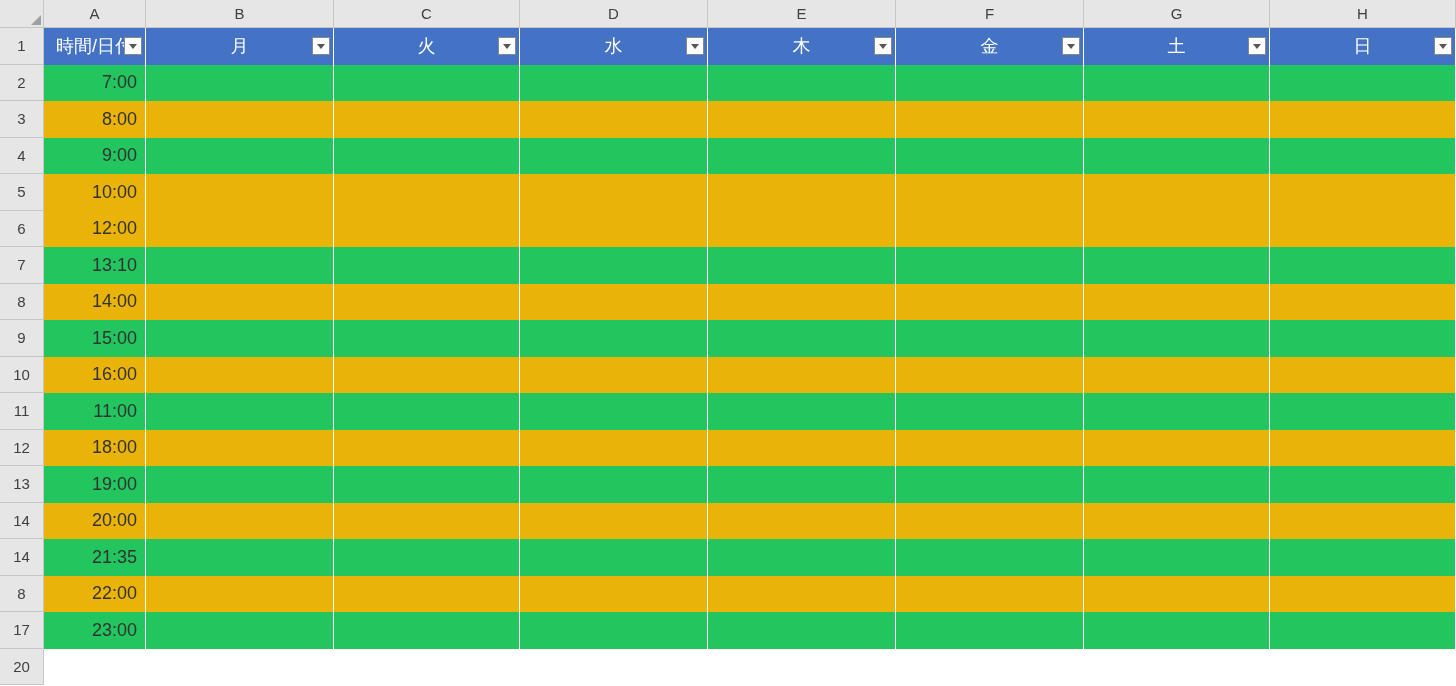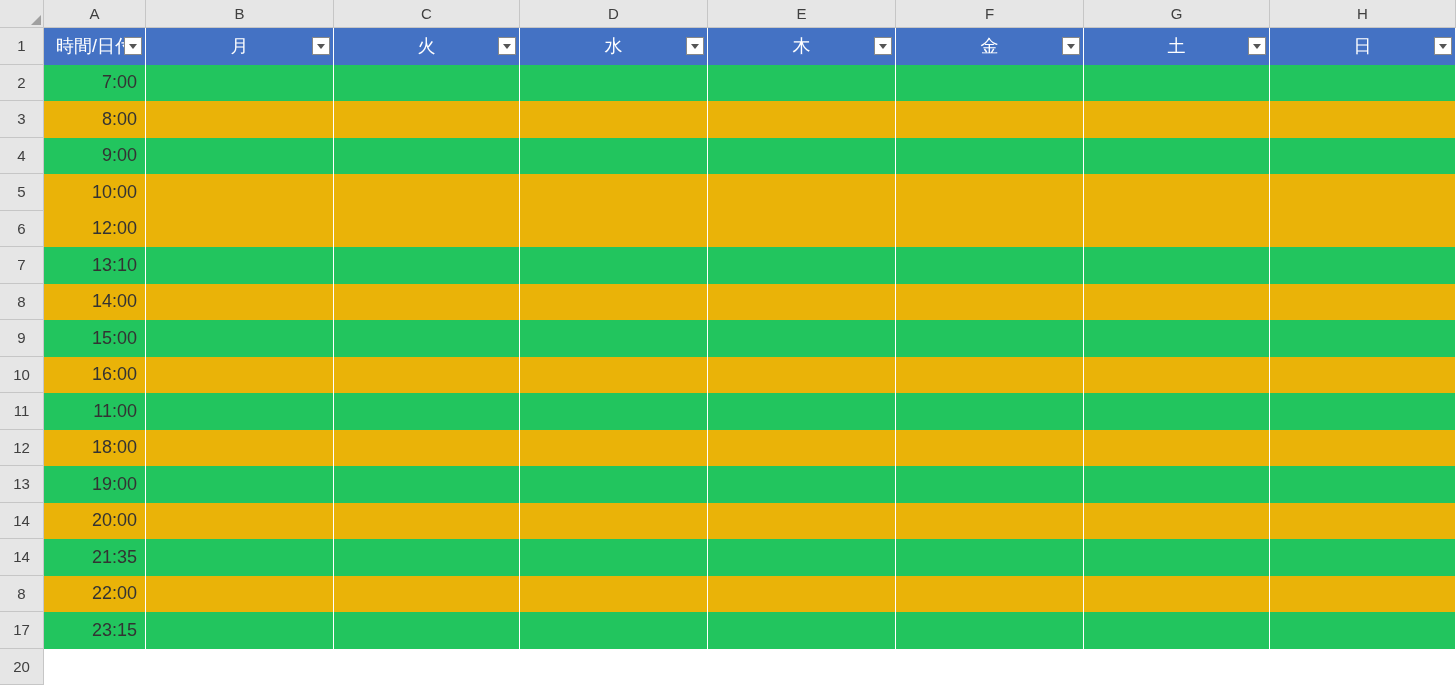--- a/index.html
+++ b/index.html
@@ -361,21 +361,21 @@
         <div class="data-cell col-A">22:00</div>
         <div class="data-cell col-B"></div>
         <div class="data-cell col-C"></div>
         <div class="data-cell col-D"></div>
         <div class="data-cell col-E"></div>
         <div class="data-cell col-F"></div>
         <div class="data-cell col-G"></div>
         <div class="data-cell col-H"></div>
       </div>
       <div class="data-row banded-even">
-        <div class="data-cell col-A">23:15</div>
+        <div class="data-cell col-A">23:00</div>
         <div class="data-cell col-B"></div>
         <div class="data-cell col-C"></div>
         <div class="data-cell col-D"></div>
         <div class="data-cell col-E"></div>
         <div class="data-cell col-F"></div>
         <div class="data-cell col-G"></div>
         <div class="data-cell col-H"></div>
       </div>
     </div>
   </div>

